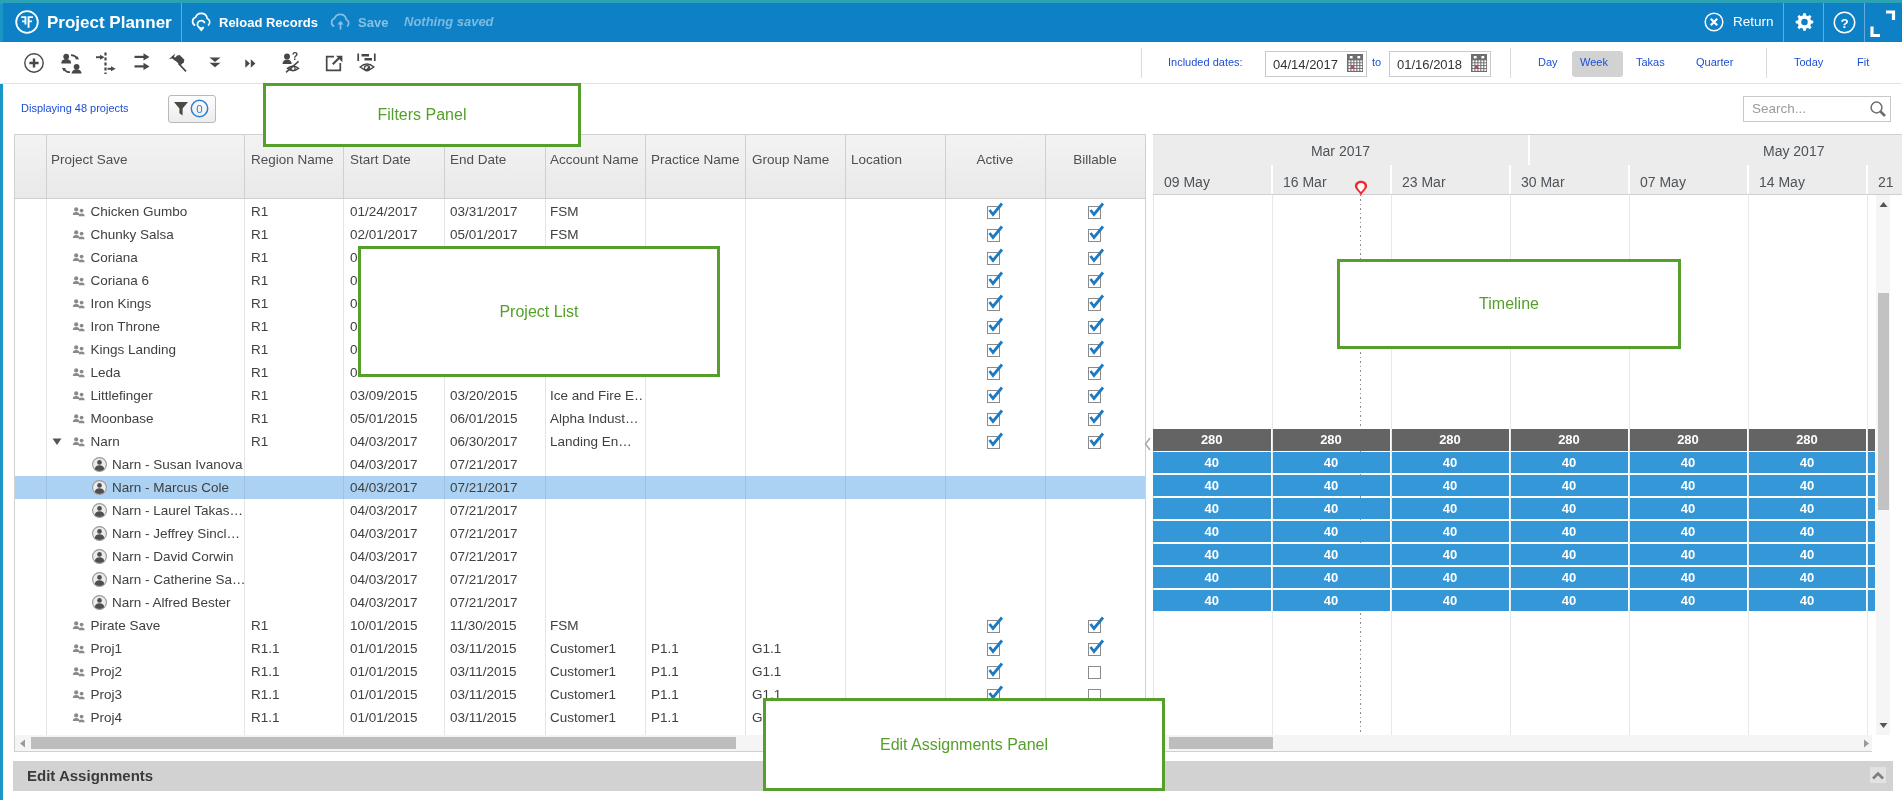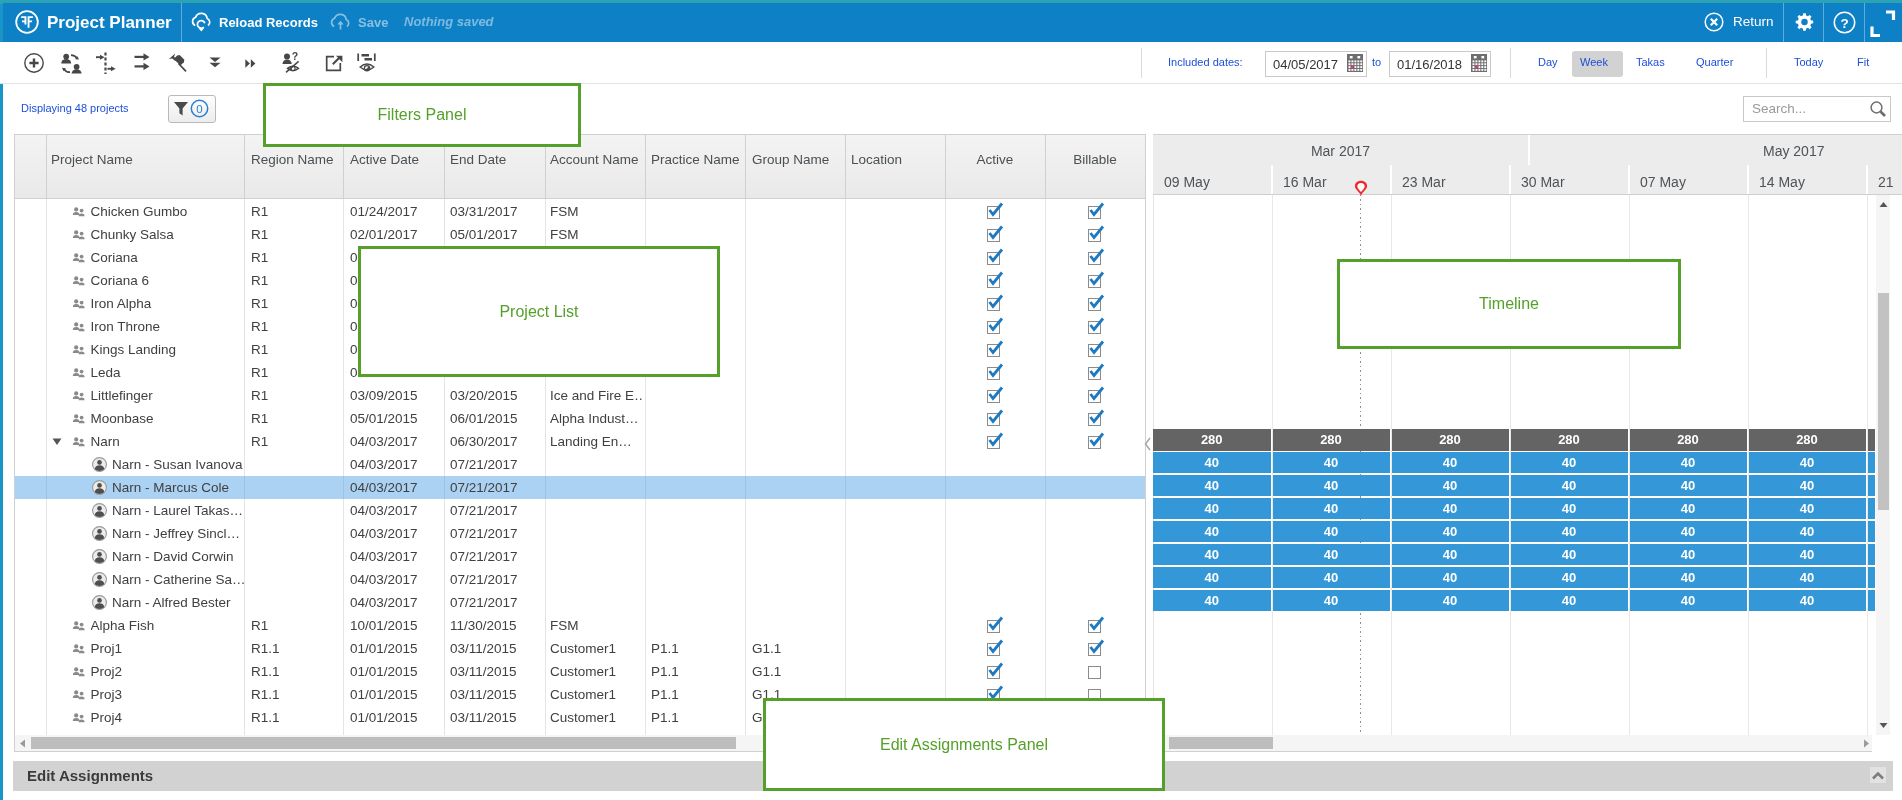--- a/index.html
+++ b/index.html
@@ -117,21 +117,21 @@
     <path d="M5.5 3.3 h7.5 M8.5 7.2 h7.5" stroke="#474747" stroke-width="2.5"></path>
     <path d="M7.5 16.3 q7.5 -6.5 15 0 q-7.5 6.5 -15 0z" fill="none" stroke="#474747" stroke-width="1.5" transform="translate(-2.8,0) scale(0.92)"></path>
     <circle cx="11" cy="16.3" r="2.6" fill="none" stroke="#474747" stroke-width="1.3"></circle>
     <path d="M9.2 18.1 a2.6 2.6 0 0 0 3.6 -3.6z" fill="#474747"></path>
   </svg>
 <div class="a" style="left:1141px;top:48px;width:1px;height:30px;background:#dadada"></div>
 <div class="a" style="left:1510px;top:48px;width:1px;height:30px;background:#dadada"></div>
 <div class="a" style="left:1766px;top:48px;width:1px;height:30px;background:#dadada"></div>
 <div class="tb" style="left:1168px;top:56px">Included dates:</div>
 <div class="a" style="left:1265px;top:51px;width:102px;height:26px;border:1px solid #c9c9c9;background:#fff"></div>
-<div class="a" style="left:1273px;top:57px;font-size:13px;color:#333">04/05/2017</div>
+<div class="a" style="left:1273px;top:57px;font-size:13px;color:#333">04/14/2017</div>
 <svg class="a" style="left:1347px;top:54px" width="16" height="18" viewBox="0 0 16 18">
     <rect x="0" y="0" width="16" height="18" fill="#6e6e6e"></rect>
     <rect x="2.8" y="2" width="2.8" height="2.4" fill="#fff"></rect>
     <rect x="10.4" y="2" width="2.8" height="2.4" fill="#fff"></rect>
     <rect x="1.5" y="6.4" width="1.9" height="1.9" fill="#fff"></rect>
     <rect x="4.45" y="6.4" width="1.9" height="1.9" fill="#fff"></rect>
     <rect x="7.4" y="6.4" width="1.9" height="1.9" fill="#fff"></rect>
     <rect x="10.350000000000001" y="6.4" width="1.9" height="1.9" fill="#fff"></rect>
     <rect x="13.3" y="6.4" width="1.9" height="1.9" fill="#fff"></rect>
     <rect x="1.5" y="9.25" width="1.9" height="1.9" fill="#fff"></rect>
@@ -217,23 +217,23 @@
 <div class="a" style="left:645px;top:135px;width:1px;height:64px;background:#d0d0d0"></div>
 <div class="a" style="left:645px;top:199px;width:1px;height:536px;background:#e4e4e4"></div>
 <div class="a" style="left:745px;top:135px;width:1px;height:64px;background:#d0d0d0"></div>
 <div class="a" style="left:745px;top:199px;width:1px;height:536px;background:#e4e4e4"></div>
 <div class="a" style="left:845px;top:135px;width:1px;height:64px;background:#d0d0d0"></div>
 <div class="a" style="left:845px;top:199px;width:1px;height:536px;background:#e4e4e4"></div>
 <div class="a" style="left:945px;top:135px;width:1px;height:64px;background:#d0d0d0"></div>
 <div class="a" style="left:945px;top:199px;width:1px;height:536px;background:#e4e4e4"></div>
 <div class="a" style="left:1045px;top:135px;width:1px;height:64px;background:#d0d0d0"></div>
 <div class="a" style="left:1045px;top:199px;width:1px;height:536px;background:#e4e4e4"></div>
-<div class="hd" style="left:51px;top:152px">Project Name</div>
+<div class="hd" style="left:51px;top:152px">Project Save</div>
 <div class="hd" style="left:251px;top:152px">Region Name</div>
-<div class="hd" style="left:350px;top:152px">Active Date</div>
+<div class="hd" style="left:350px;top:152px">Start Date</div>
 <div class="hd" style="left:450px;top:152px">End Date</div>
 <div class="hd" style="left:550px;top:152px">Account Name</div>
 <div class="hd" style="left:651px;top:152px">Practice Name</div>
 <div class="hd" style="left:752px;top:152px">Group Name</div>
 <div class="hd" style="left:851px;top:152px">Location</div>
 <div class="hd" style="left:945px;top:152px;width:100px;text-align:center">Active</div>
 <div class="hd" style="left:1045px;top:152px;width:100px;text-align:center">Billable</div>
 <svg class="a" style="left:71.5px;top:207px" width="13" height="10" viewBox="0 0 13 10" fill="#8a8a8a">
     <circle cx="4.2" cy="2.4" r="2.1"></circle>
     <path d="M0.8 8 a3.4 3 0 0 1 6.8 0z"></path>
@@ -307,21 +307,21 @@
 <div class="a" style="left:1088.0px;top:274.5px;width:13px;height:13px;border:1px solid #8b8b8b;background:#fff"></div>
 <svg class="a" style="left:1089.0px;top:271px" width="16" height="15" viewBox="0 0 16 15">
     <path d="M1.5 8 L5 12.5 L14 1.5" fill="none" stroke="#1c7ac2" stroke-width="2.8"></path>
   </svg>
 <svg class="a" style="left:71.5px;top:299px" width="13" height="10" viewBox="0 0 13 10" fill="#8a8a8a">
     <circle cx="4.2" cy="2.4" r="2.1"></circle>
     <path d="M0.8 8 a3.4 3 0 0 1 6.8 0z"></path>
     <circle cx="9.6" cy="3.6" r="1.9"></circle>
     <path d="M6.6 9.2 a3 2.7 0 0 1 6 0z"></path>
   </svg>
-<div class="cell" style="left:90.5px;top:296px;width:150px">Iron Alpha</div>
+<div class="cell" style="left:90.5px;top:296px;width:150px">Iron Kings</div>
 <div class="cell" style="left:251px;top:296px">R1</div>
 <div class="cell" style="left:350px;top:296px;width:92px">01/01/2017</div>
 <div class="cell" style="left:450px;top:296px;width:92px">06/30/2017</div>
 <div class="a" style="left:987.0px;top:297.5px;width:13px;height:13px;border:1px solid #8b8b8b;background:#fff"></div>
 <svg class="a" style="left:988.0px;top:294px" width="16" height="15" viewBox="0 0 16 15">
     <path d="M1.5 8 L5 12.5 L14 1.5" fill="none" stroke="#1c7ac2" stroke-width="2.8"></path>
   </svg>
 <div class="a" style="left:1088.0px;top:297.5px;width:13px;height:13px;border:1px solid #8b8b8b;background:#fff"></div>
 <svg class="a" style="left:1089.0px;top:294px" width="16" height="15" viewBox="0 0 16 15">
     <path d="M1.5 8 L5 12.5 L14 1.5" fill="none" stroke="#1c7ac2" stroke-width="2.8"></path>
@@ -506,21 +506,21 @@
   </svg>
 <div class="cell" style="left:112px;top:595px;width:133px">Narn - Alfred Bester</div>
 <div class="cell" style="left:350px;top:595px;width:92px">04/03/2017</div>
 <div class="cell" style="left:450px;top:595px;width:92px">07/21/2017</div>
 <svg class="a" style="left:71.5px;top:621px" width="13" height="10" viewBox="0 0 13 10" fill="#8a8a8a">
     <circle cx="4.2" cy="2.4" r="2.1"></circle>
     <path d="M0.8 8 a3.4 3 0 0 1 6.8 0z"></path>
     <circle cx="9.6" cy="3.6" r="1.9"></circle>
     <path d="M6.6 9.2 a3 2.7 0 0 1 6 0z"></path>
   </svg>
-<div class="cell" style="left:90.5px;top:618px;width:150px">Alpha Fish</div>
+<div class="cell" style="left:90.5px;top:618px;width:150px">Pirate Save</div>
 <div class="cell" style="left:251px;top:618px">R1</div>
 <div class="cell" style="left:350px;top:618px;width:92px">10/01/2015</div>
 <div class="cell" style="left:450px;top:618px;width:92px">11/30/2015</div>
 <div class="cell" style="left:550px;top:618px;width:94px">FSM</div>
 <div class="a" style="left:987.0px;top:619.5px;width:13px;height:13px;border:1px solid #8b8b8b;background:#fff"></div>
 <svg class="a" style="left:988.0px;top:616px" width="16" height="15" viewBox="0 0 16 15">
     <path d="M1.5 8 L5 12.5 L14 1.5" fill="none" stroke="#1c7ac2" stroke-width="2.8"></path>
   </svg>
 <div class="a" style="left:1088.0px;top:619.5px;width:13px;height:13px;border:1px solid #8b8b8b;background:#fff"></div>
 <svg class="a" style="left:1089.0px;top:616px" width="16" height="15" viewBox="0 0 16 15">

